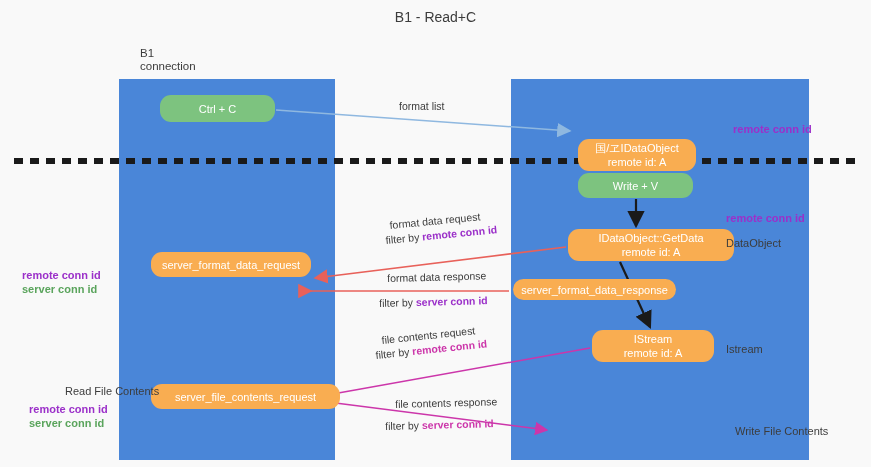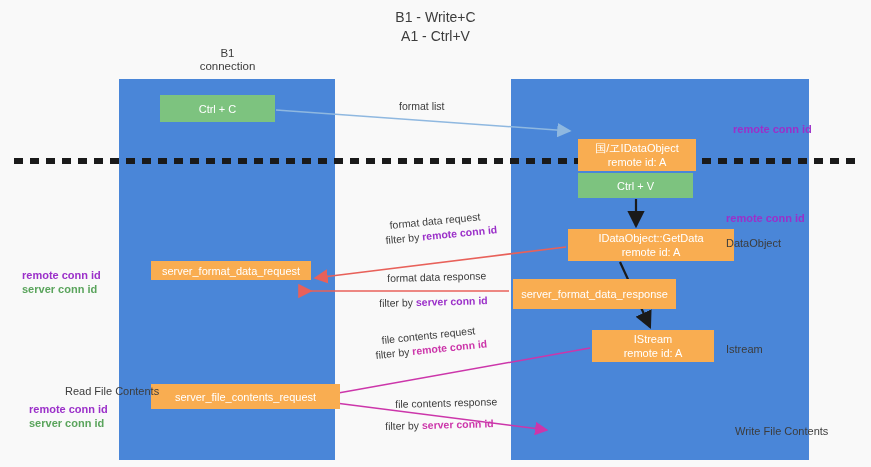--- a/index.html
+++ b/index.html
@@ -13,48 +13,48 @@
   }
   #canvas{position:absolute;left:0;top:0;width:871px;height:467px;}
 
   
   .lane{position:absolute;background:#4a86d8;}
   #lane-b1{left:119px;top:79px;width:216px;height:381px;}
   #lane-a1{left:511px;top:79px;width:298px;height:381px;}
 
   
   .col-head{
-    position:absolute;text-align:center;font-size:11.5px;line-height:13px;
+    position:absolute;text-align:left;font-size:11.5px;line-height:13px;
     color:#3c3c3c;
   }
   #head-b1{left:140px;top:47px;width:175px;}
   #head-a1{left:535px;top:47px;width:210px;}
 
   
   #title{
     position:absolute;left:0;top:8px;width:871px;text-align:center;
     font-size:14px;line-height:19px;color:#3c3c3c;
   }
 
   
   .box{
     position:absolute;display:flex;flex-direction:column;
     align-items:center;justify-content:center;
     color:#ffffff;font-size:11px;line-height:14px;text-align:center;
-    box-sizing:border-box;padding:2px 4px;
+    box-sizing:border-box;padding:2px 4px;border-radius:11px;
   }
   .box.green{background:#7dc37f;}
   .box.orange{background:#f9ad51;}
 
   #box-ctrlc{left:160px;top:95px;width:115px;height:27px;}
   #box-idataobject{left:578px;top:115px;width:118px;height:32px;margin-top:24px;}
   #box-ctrlv{left:578px;top:173px;width:115px;height:25px;}
   #box-getdata{left:568px;top:229px;width:166px;height:32px;}
-  #box-sfdreq{left:151px;top:261px;width:160px;height:19px;}
-  #box-sfdresp{left:513px;top:279px;width:163px;height:30px;}
+  #box-sfdreq{left:151px;top:252px;width:160px;height:25px;}
+  #box-sfdresp{left:513px;top:279px;width:163px;height:21px;}
   #box-istream{left:592px;top:330px;width:122px;height:32px;}
   #box-sfcreq{left:151px;top:384px;width:189px;height:25px;}
   #box-sfcresp{left:551px;top:417px;width:155px;height:26px;}
 
   
   .side{position:absolute;font-size:11px;line-height:14px;}
   .side.plain{color:#3c3c3c;}
   .purple{color:#9b30c9;font-weight:bold;}
   .green-t{color:#5aa45c;font-weight:bold;}
   .magenta{color:#cc36aa;font-weight:bold;}
@@ -87,22 +87,21 @@
     background:repeating-linear-gradient(to right,#1a1a1a 0px,#1a1a1a 9px,transparent 9px,transparent 16px);
   }
   svg{position:absolute;left:0;top:0;}
 </style>
 </head>
 <body>
 
 <div id="canvas">
 
   <div id="title">
-    <div>B1 - Write+C</div>
-    <div>A1 - Ctrl+V</div>
+    <div>B1 - Read+C</div>
   </div>
 
   <div class="lane" id="lane-b1"></div>
   <div class="lane" id="lane-a1"></div>
 
   <div class="col-head" id="head-b1">
     <div>B1</div>
     <div>connection</div>
   </div>
 
@@ -142,21 +141,21 @@
   <div class="box green" id="box-ctrlc">
     <span>Ctrl + C</span>
   </div>
 
   <div class="box orange" id="box-idataobject">
     <span>国/ヱIDataObject</span>
     <span>remote id: A</span>
   </div>
 
   <div class="box green" id="box-ctrlv">
-    <span>Ctrl + V</span>
+    <span>Write + V</span>
   </div>
 
   <div class="box orange" id="box-getdata">
     <span>IDataObject::GetData</span>
     <span>remote id: A</span>
   </div>
 
   <div class="box orange" id="box-sfdreq">
     <span>server_format_data_request</span>
   </div>

